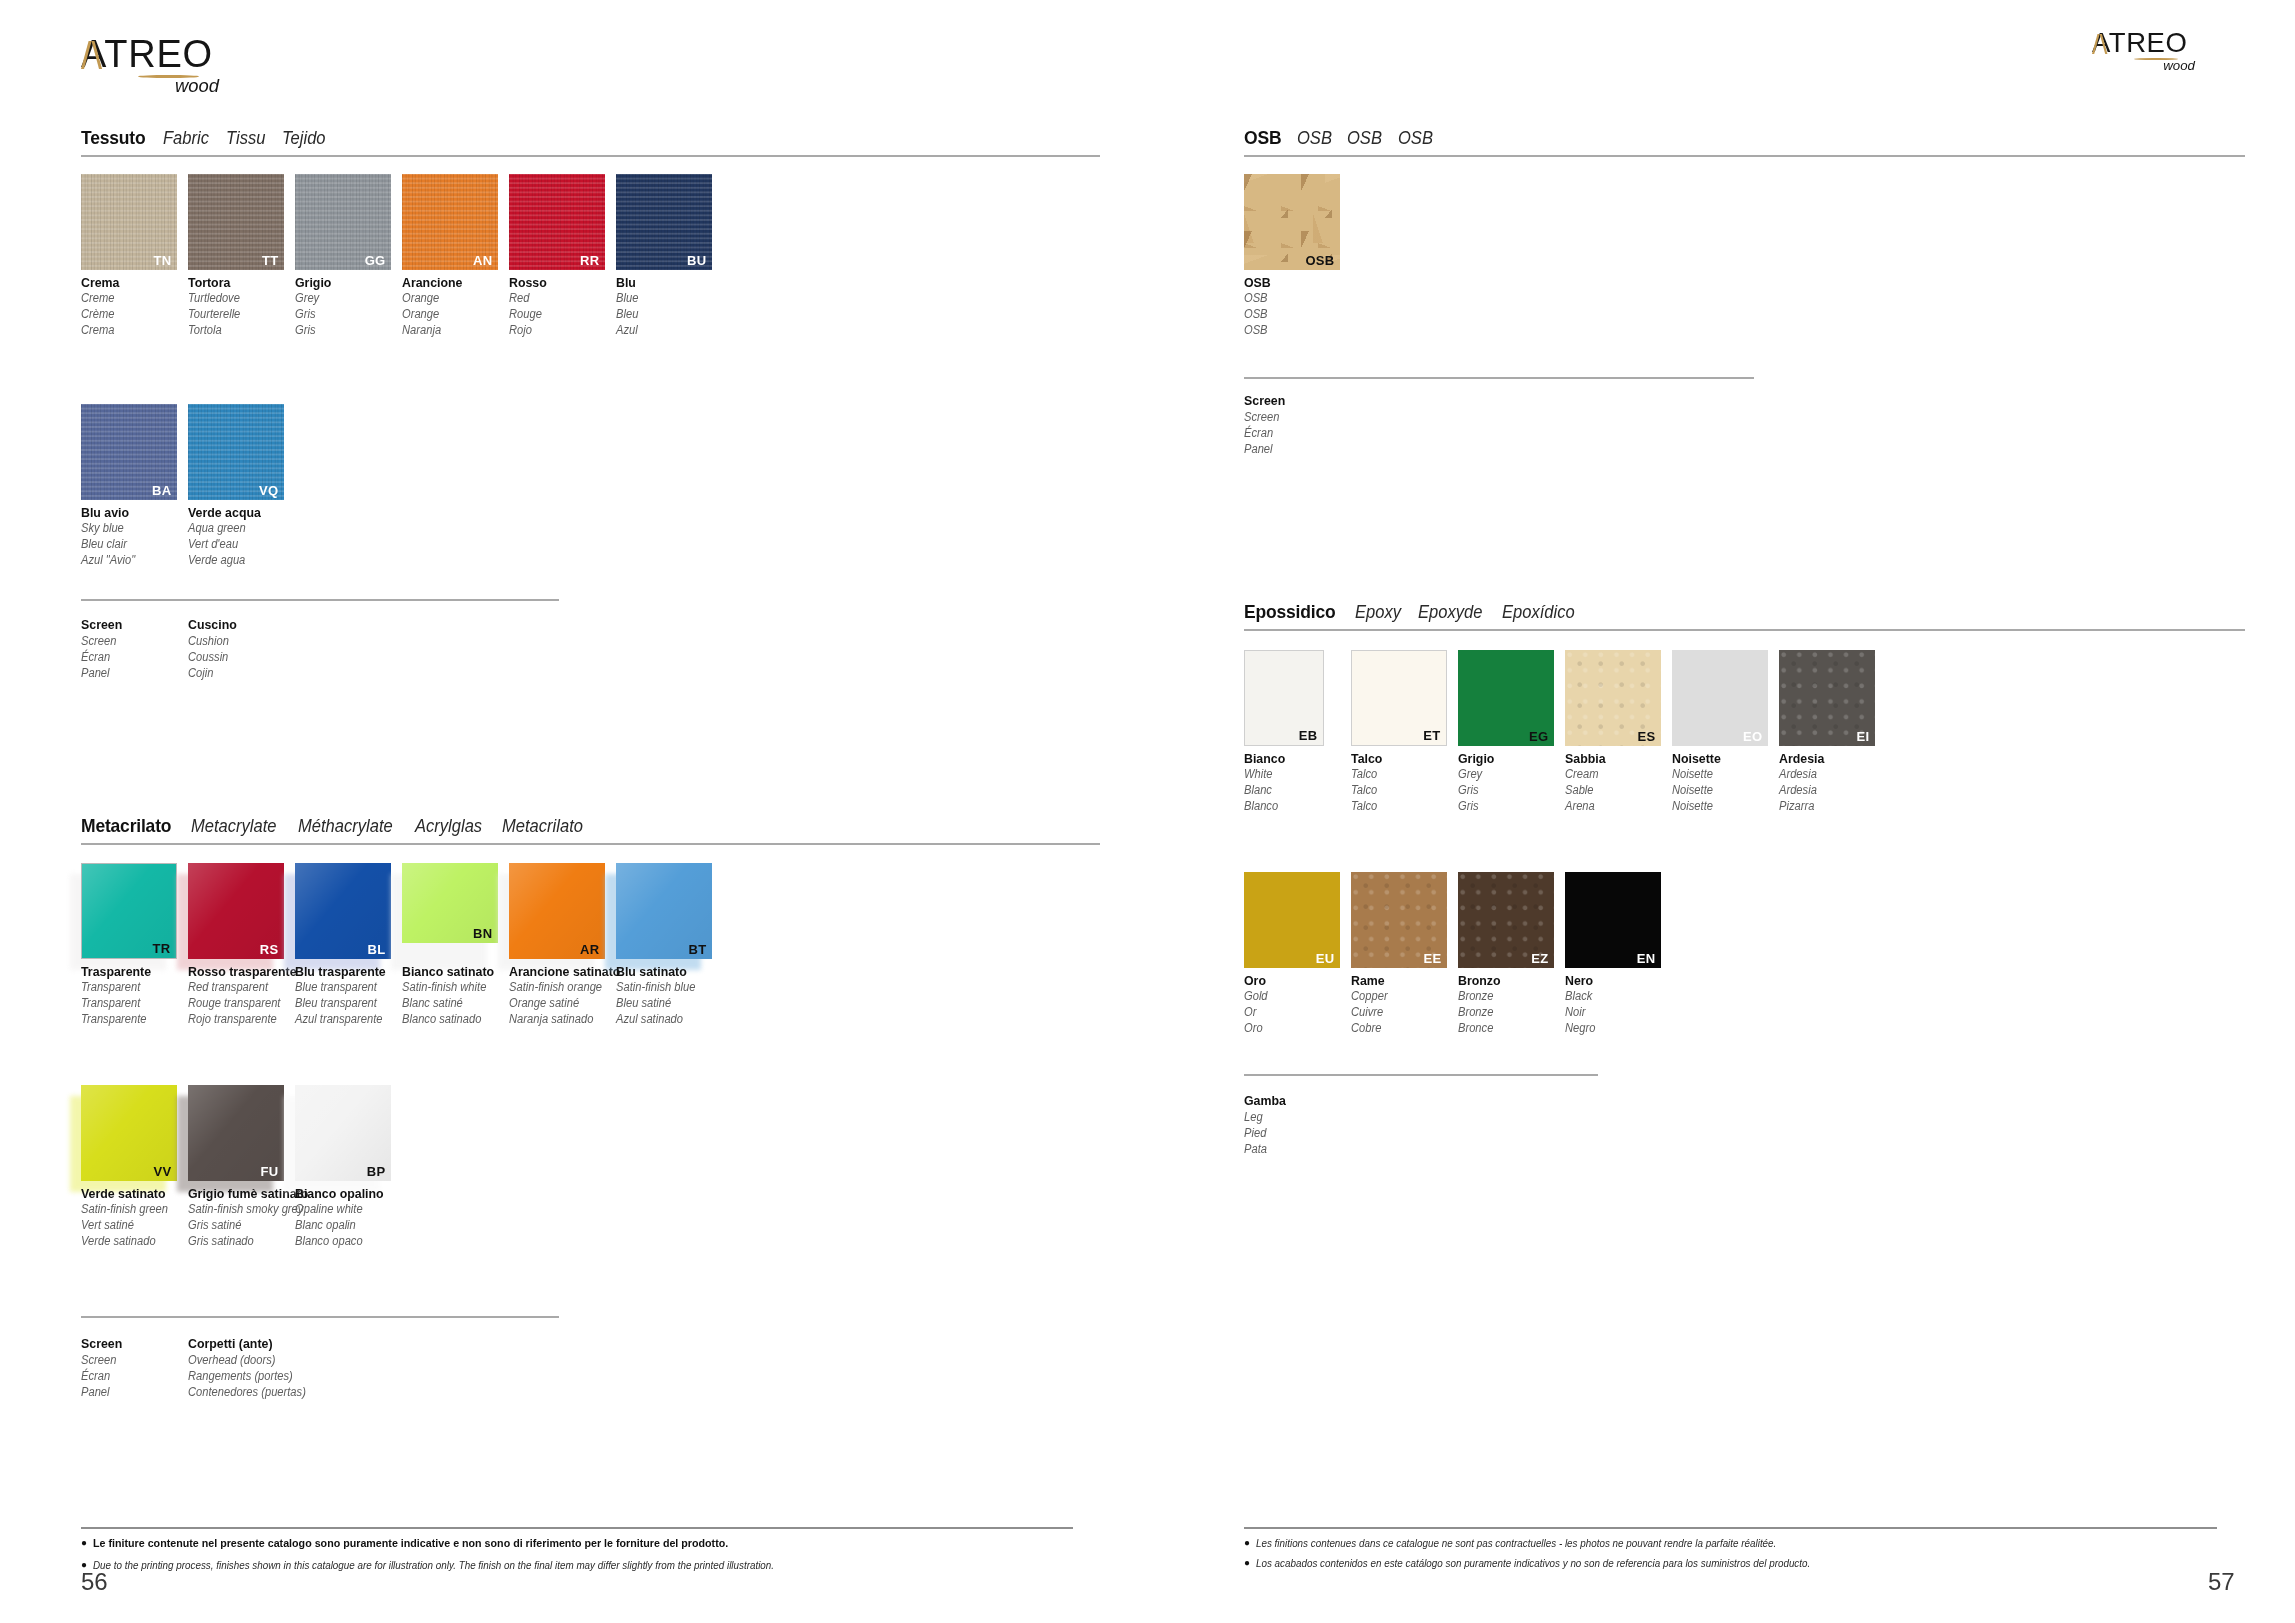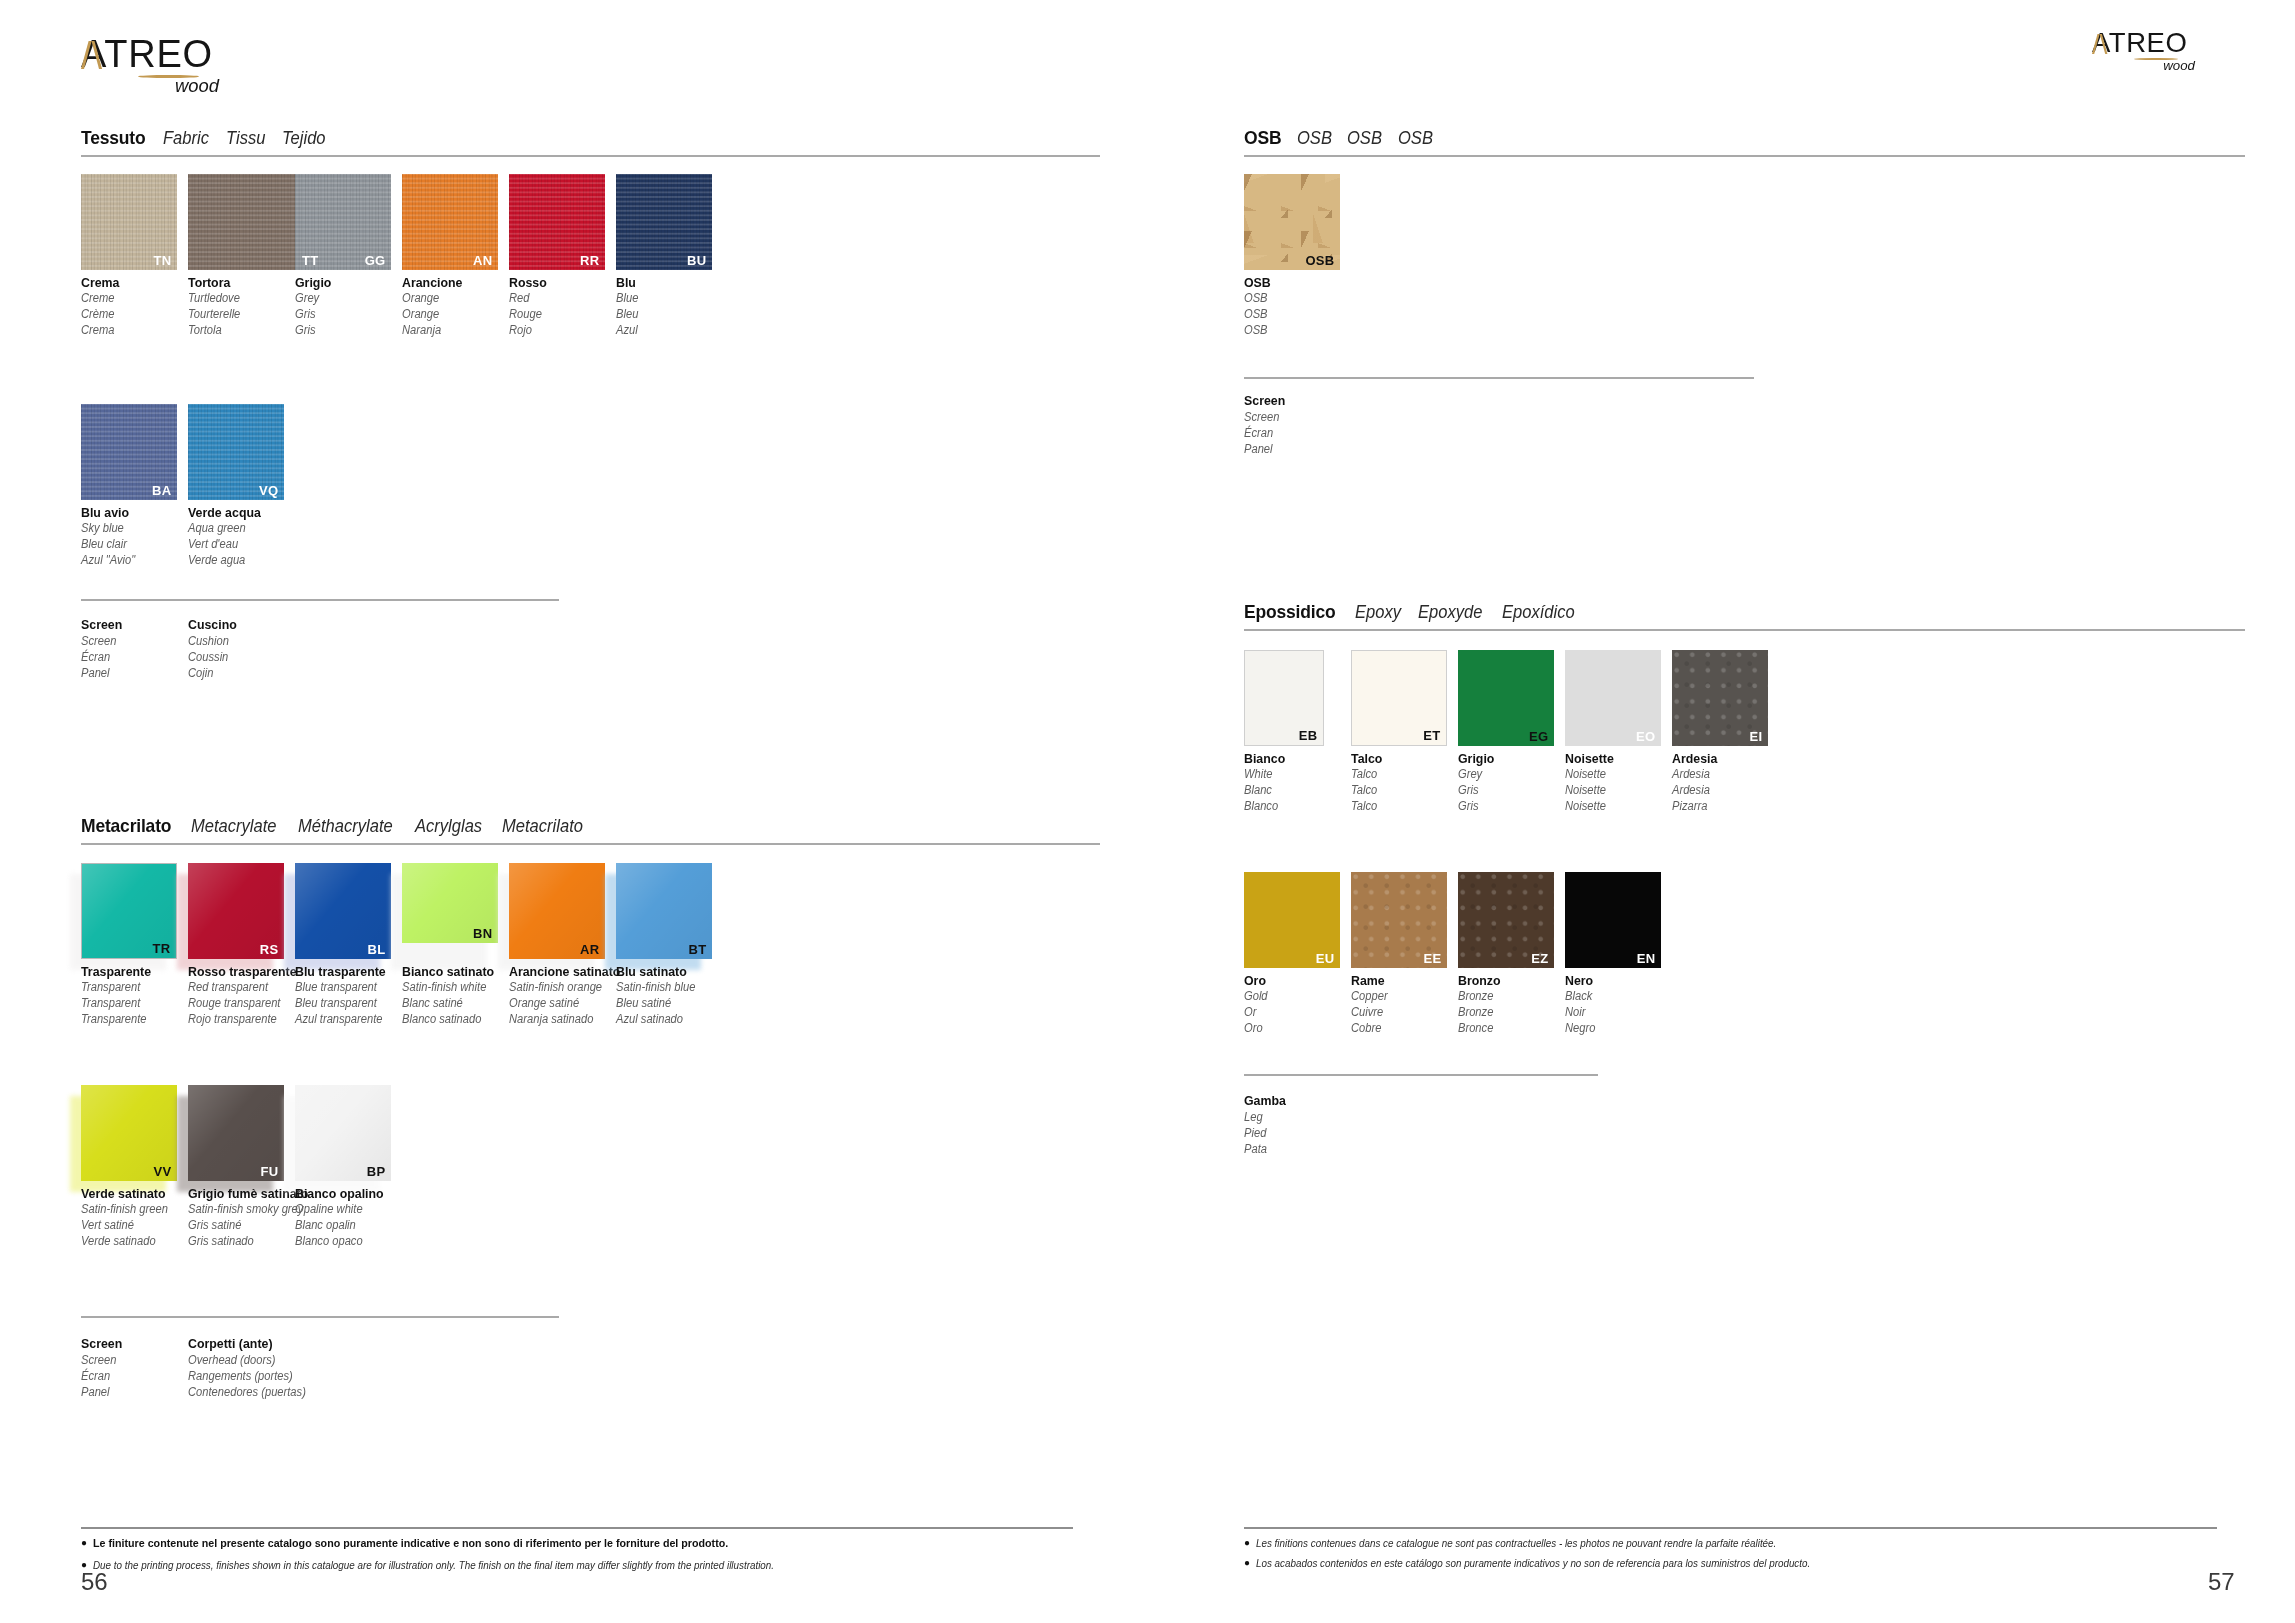--- a/index.html
+++ b/index.html
@@ -129,21 +129,21 @@
           <div class="code lt">TN</div>
         </div>
         <div class="nm">
           <div class="n1">Crema</div>
           <div class="n2">Creme</div>
           <div class="n2">Crème</div>
           <div class="n2">Crema</div>
         </div>
       </div>
       <div class="cell" style="position:relative;width:107px;">
-        <div class="sw tex-fab tex-weave" style="width:96px;height:96px;background-color:#7e6e63;padding-left:40px;">
+        <div class="sw tex-fab tex-weave" style="width:96px;height:96px;background-color:#7e6e63;">
           <div class="code lt">TT</div>
         </div>
         <div class="nm">
           <div class="n1">Tortora</div>
           <div class="n2">Turtledove</div>
           <div class="n2">Tourterelle</div>
           <div class="n2">Tortola</div>
         </div>
       </div>
       <div class="cell" style="position:relative;width:107px;">
@@ -474,20 +474,31 @@
           <div class="code dk">EG</div>
         </div>
         <div class="nm">
           <div class="n1">Grigio</div>
           <div class="n2">Grey</div>
           <div class="n2">Gris</div>
           <div class="n2">Gris</div>
         </div>
       </div>
       <div class="cell" style="position:relative;width:107px;">
+        <div class="sw tex-epox" style="width:96px;height:96px;background-color:#e8d5ab;">
+          <div class="code dk">ES</div>
+        </div>
+        <div class="nm">
+          <div class="n1">Sabbia</div>
+          <div class="n2">Cream</div>
+          <div class="n2">Sable</div>
+          <div class="n2">Arena</div>
+        </div>
+      </div>
+      <div class="cell" style="position:relative;width:107px;">
         <div class="sw" style="width:96px;height:96px;background-color:#dddddd;">
           <div class="code lt">EO</div>
         </div>
         <div class="nm">
           <div class="n1">Noisette</div>
           <div class="n2">Noisette</div>
           <div class="n2">Noisette</div>
           <div class="n2">Noisette</div>
         </div>
       </div>

